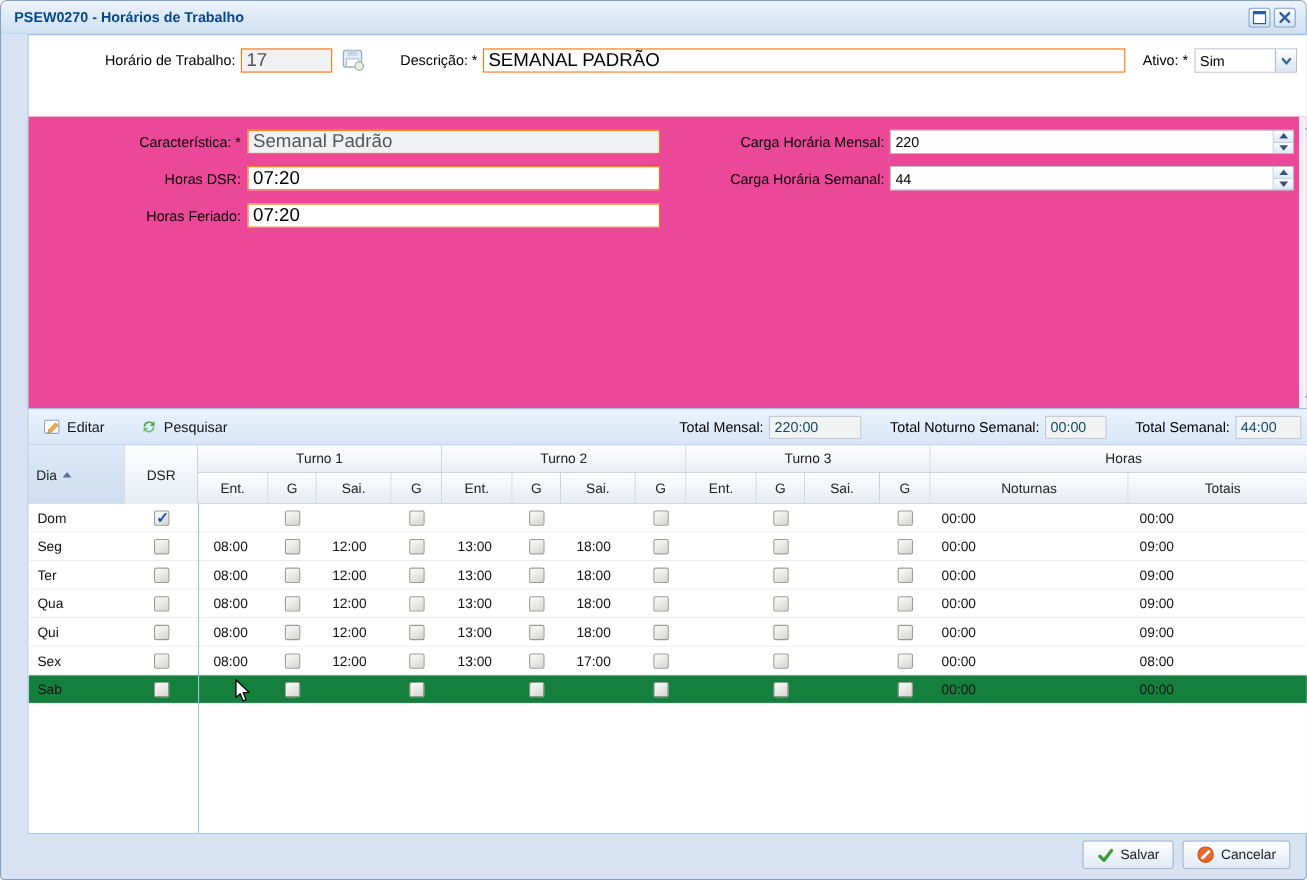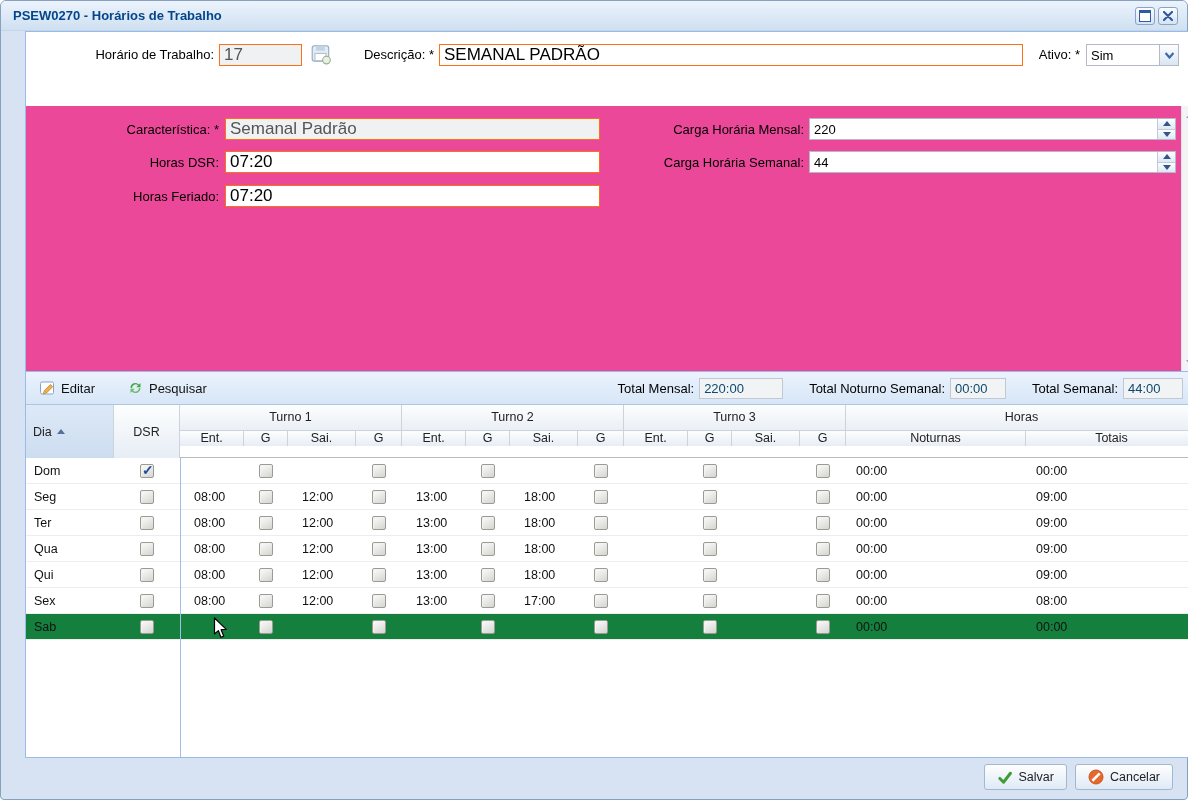--- a/index.html
+++ b/index.html
@@ -62,21 +62,21 @@
   .w-tm{width:84px;margin-right:26px}.w-tn{width:56px;margin-right:26px}.w-ts{width:60px;margin-right:6px}
   
   .grid-header{position:absolute;left:0;top:373px;width:1172px;height:53px;display:flex;border-bottom:1px solid #b7bcc3;box-sizing:border-box;font-size:12.5px;color:#222}
   .gh-cell{box-sizing:border-box;border-right:1px solid #cdd3da;background:linear-gradient(#fdfefe,#e7edf5);display:flex;align-items:center;justify-content:center;cursor:pointer}
   .gh-span{height:53px}
   .gh-dia{width:88px;justify-content:flex-start;padding-left:7px;background:linear-gradient(#dde9f7,#cdddf0);gap:5px}
   .gh-dsr{width:66px}
   .hgroup{display:flex;flex-direction:column}
   .hgroup-title{height:26px;box-sizing:border-box;border-right:1px solid #cdd3da;border-bottom:1px solid #cdd3da;background:linear-gradient(#fdfefe,#eaeff6);display:flex;align-items:center;justify-content:center}
   .hsub{display:flex;height:27px}
-  .hsub .gh-cell{height:15px}
+  .hsub .gh-cell{height:27px}
   .hw-ent{width:64px}.hw-g{width:44px}.hw-sai{width:68px}.hw-g2{width:46px}
   .hw-not{width:180px}.hw-tot{width:172px}
   .w-turno{width:222px}.w-horas{width:352px}
   .sort-asc{width:0;height:0;border-left:4px solid transparent;border-right:4px solid transparent;border-bottom:5px solid #55729c}
   
   .grid-body{position:absolute;left:0;top:426px;width:1172px;height:299px;background:#fff;overflow:hidden}
   .grid-row{display:flex;height:26px;border-bottom:1px solid #ededed;box-sizing:border-box;background:#fff;cursor:default}
   .grid-row.hover{background:#15803d}
   .grid-cell{display:flex;align-items:center;box-sizing:border-box;font-size:12.5px;color:#111;overflow:hidden}
   .col-dia{width:88px;padding-left:8px}

